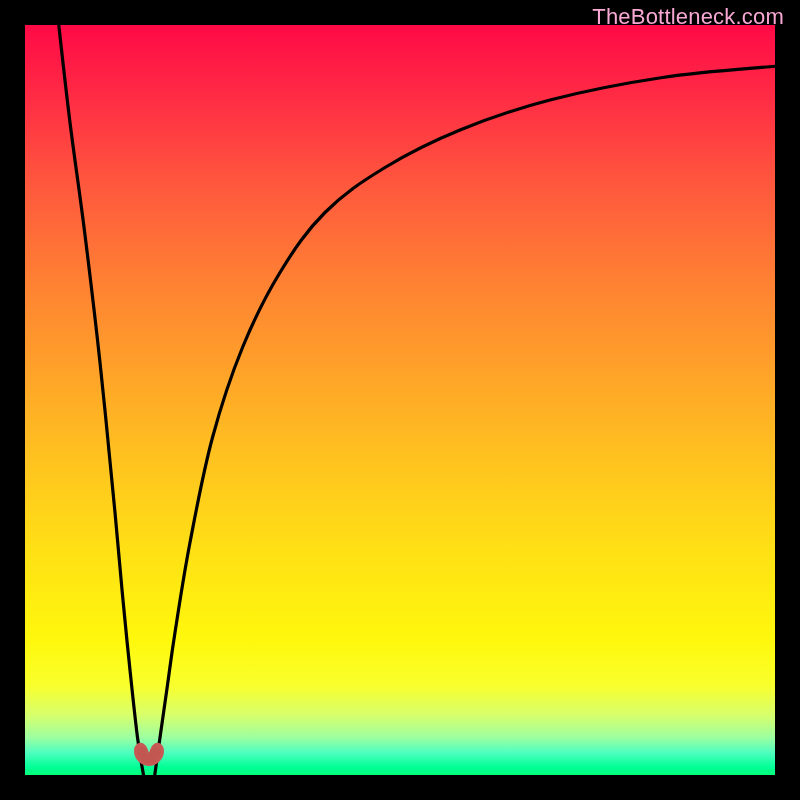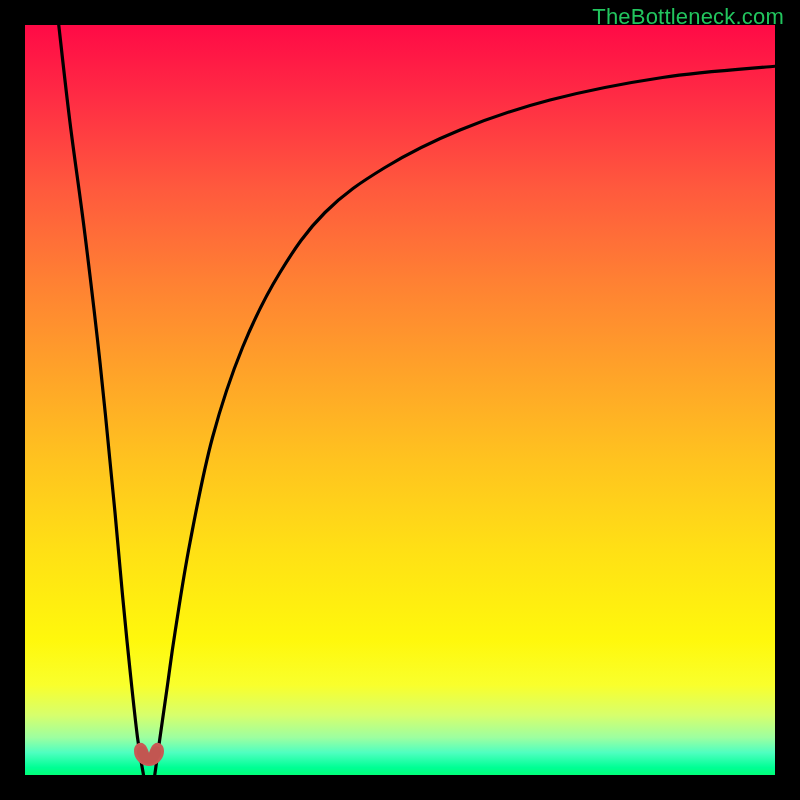--- a/index.html
+++ b/index.html
@@ -47,21 +47,21 @@
       #9dffa0 95%,
       #4fffc0 97%,
       #00ff95 99%,
       #00ff78 100%
     );
   }
   .watermark {
     position: absolute;
     top: 4px;
     right: 16px;
-    color: #22c55e;
+    color: #f9a8d4;
     font-size: 22px;
     letter-spacing: 0.2px;
     font-weight: 400;
     user-select: none;
   }
   svg.curve {
     position: absolute;
     left: 0;
     top: 0;
     width: 100%;

